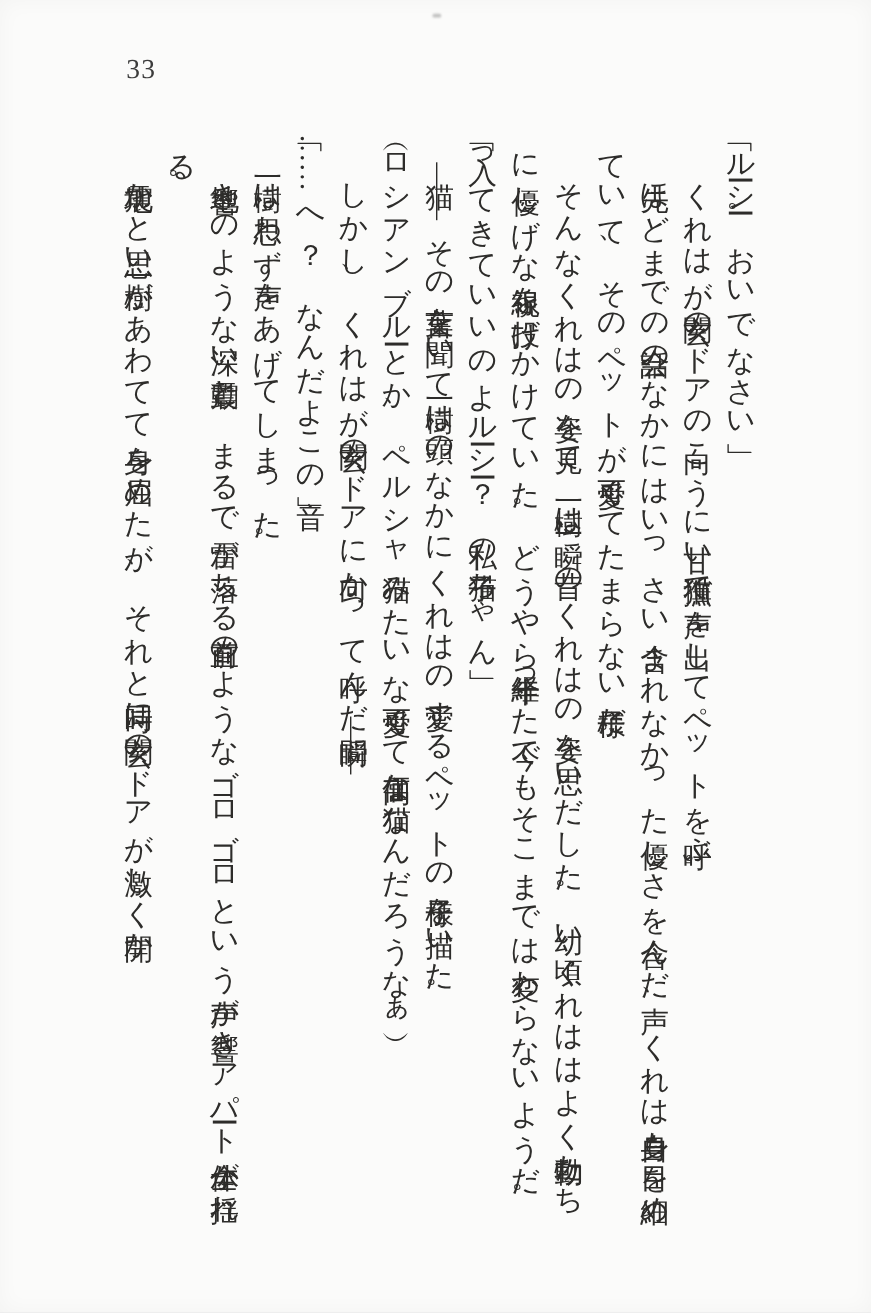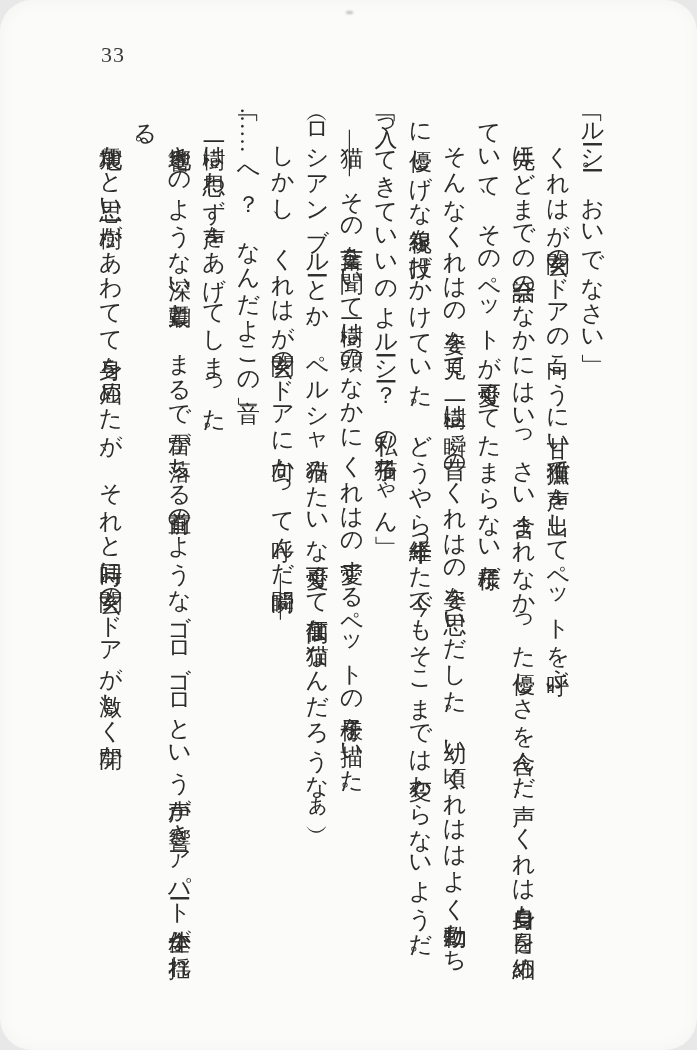--- a/index.html
+++ b/index.html
@@ -9,21 +9,20 @@
   }
   .page {
     position: relative;
     width: 697px;
     height: 1050px;
     margin: 0 auto;
     background: #fbfbfa;
     overflow: hidden;
     font-family: "Liberation Serif", "DejaVu Serif", serif;
     box-shadow: inset 0 0 18px rgba(0,0,0,0.035);
-    border-radius: 32px;
   }
   .page-number {
     position: absolute;
     left: 101px;
     top: 42px;
     font-size: 22px;
     color: #3c3c3c;
     letter-spacing: 1px;
     font-family: "Liberation Serif", "DejaVu Serif", serif;
   }

